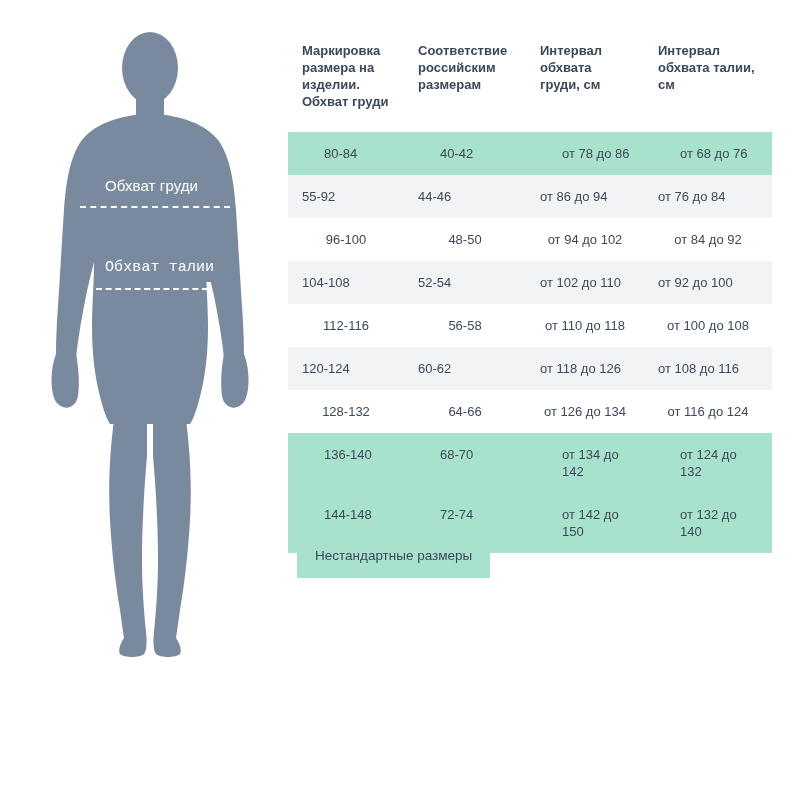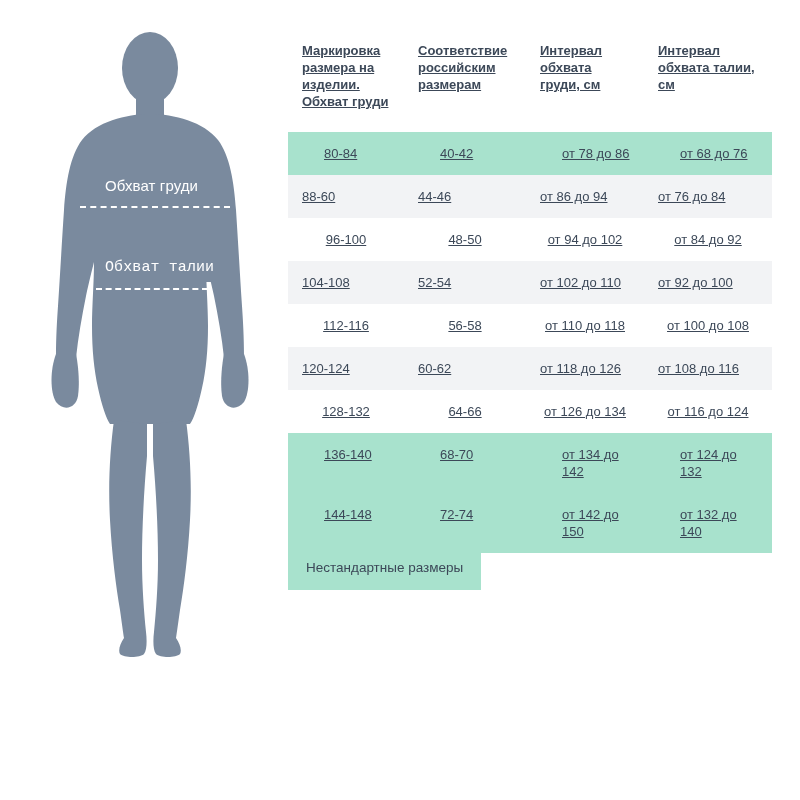--- a/index.html
+++ b/index.html
@@ -50,21 +50,20 @@
   }
   .chest-dash { left: 50px; top: 186px; width: 150px; }
   .waist-dash { left: 66px; top: 268px; width: 112px; }
 
   
   .table-wrap {
     position: absolute;
     left: 288px;
     top: 28px;
     width: 484px;
-    text-decoration: underline;
   }
   table.size-table {
     border-collapse: collapse;
     width: 484px;
     table-layout: fixed;
   }
   table.size-table th,
   table.size-table td {
     text-align: left;
     vertical-align: top;
@@ -84,28 +83,27 @@
   col.c3 { width: 118px; }
   col.c4 { width: 128px; }
 
   tr.row-white td { background: #ffffff; text-align: center; }
   tr.row-grey td  { background: #f2f3f5; }
   tr.row-mint td  { background: #a8e2cd; padding-left: 36px; }
   tr.head th      { background: #ffffff; }
 
   .nonstandard {
     position: absolute;
-    left: 288px;
+    left: 297px;
     top: 534px;
     background: #a8e2cd;
     color: #3c4858;
     font-size: 13.5px;
     padding: 14px 18px 15px 18px;
     display: inline-block;
-    margin-top: 12px;
   }
 </style>
 </head>
 <body>
 
 <div class="page">
 
   <div class="figure-wrap">
     <svg class="figure-svg" width="240" height="640" viewBox="0 0 240 640" xmlns="http://www.w3.org/2000/svg">
       <g fill="#7a8a9e">
@@ -190,21 +188,21 @@
         </tr>
       </thead>
       <tbody>
         <tr class="row-mint">
           <td>80-84</td>
           <td>40-42</td>
           <td>от 78 до 86</td>
           <td>от 68 до 76</td>
         </tr>
         <tr class="row-grey">
-          <td>88-60</td>
+          <td>55-92</td>
           <td>44-46</td>
           <td>от 86 до 94</td>
           <td>от 76 до 84</td>
         </tr>
         <tr class="row-white">
           <td>96-100</td>
           <td>48-50</td>
           <td>от 94 до 102</td>
           <td>от 84 до 92</td>
         </tr>

